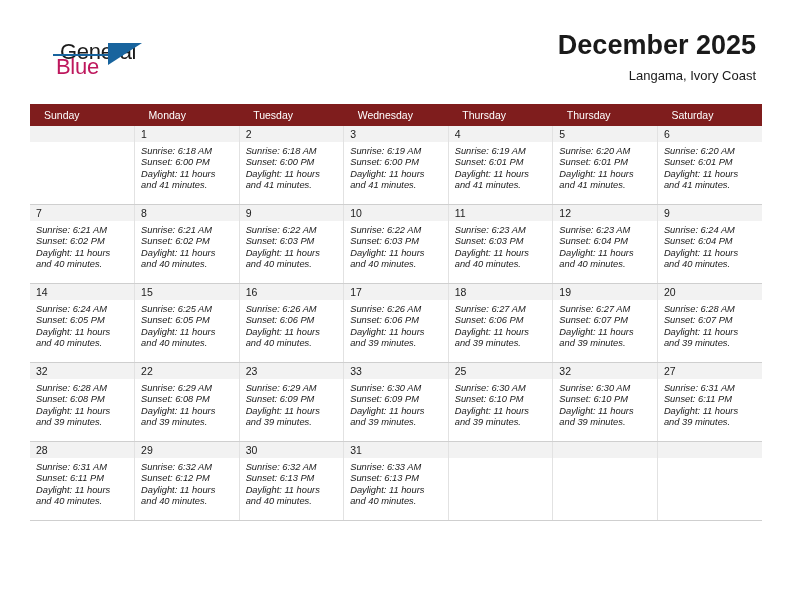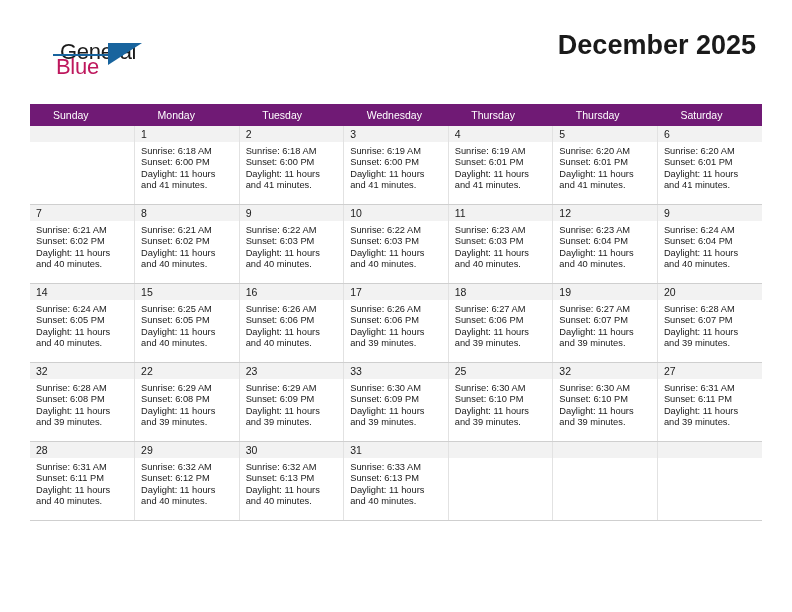--- a/index.html
+++ b/index.html
@@ -98,26 +98,26 @@
   
   .calendar {
     position: absolute;
     left: 30px;
     top: 104px;
     width: 732px;
     border-collapse: collapse;
     table-layout: fixed;
   }
   .calendar th {
-    background: #701a75;
+    background: #7f1d1d;
     color: #ffffff;
     font-size: 10.5px;
     font-weight: normal;
     text-align: left;
-    padding: 5px 0 5px 23px;
+    padding: 5px 0 5px 14px;
     height: 11px;
     border: none;
   }
   .calendar td {
     vertical-align: top;
     height: 78px;
     padding: 0;
     border-right: 1px solid #e2e2e2;
     border-bottom: 1px solid #cfcfcf;
     background: #ffffff;
@@ -140,20 +140,21 @@
     line-height: 14px;
   }
   .cell.empty .daynum-bar {
     background: #f2f2f2;
   }
   .cell-body {
     padding: 4px 5px 0 6px;
     font-size: 9.3px;
     line-height: 11.4px;
     color: #1a1a1a;
+    font-style: italic;
   }
   .cell-body div {
     white-space: nowrap;
   }
   .cell.empty .cell-body {
     visibility: hidden;
   }
 </style>
 </head>
 <body>
@@ -164,20 +165,21 @@
 
     <div class="brand">
       <span class="brand-general">General</span>
       <span class="brand-triangle"></span>
       <span class="brand-underline"></span>
       <span class="brand-blue">Blue</span>
     </div>
 
     <div class="title-block">
       <div class="cal-title">December 2025</div>
+      <div class="cal-subtitle">Langama, Ivory Coast</div>
     </div>
 
   </div>
 
   <table class="calendar">
     <thead>
       <tr>
         <th>Sunday</th>
         <th>Monday</th>
         <th>Tuesday</th>

